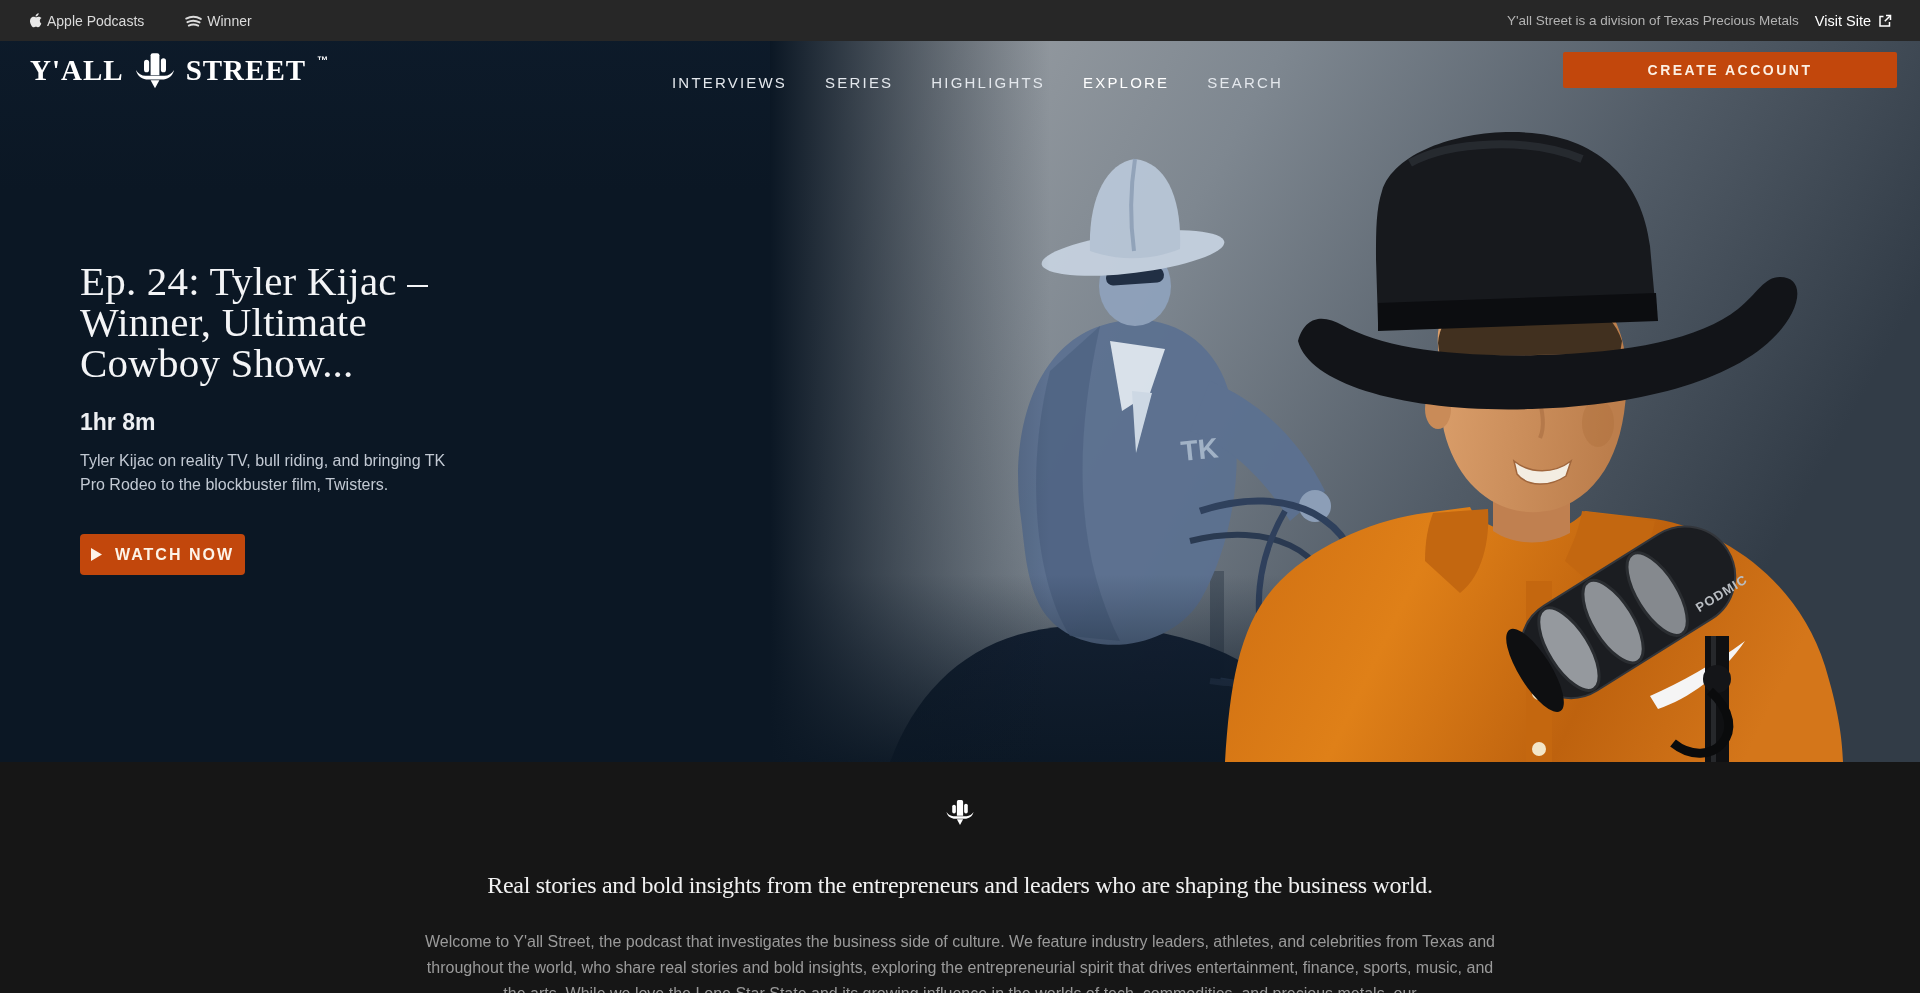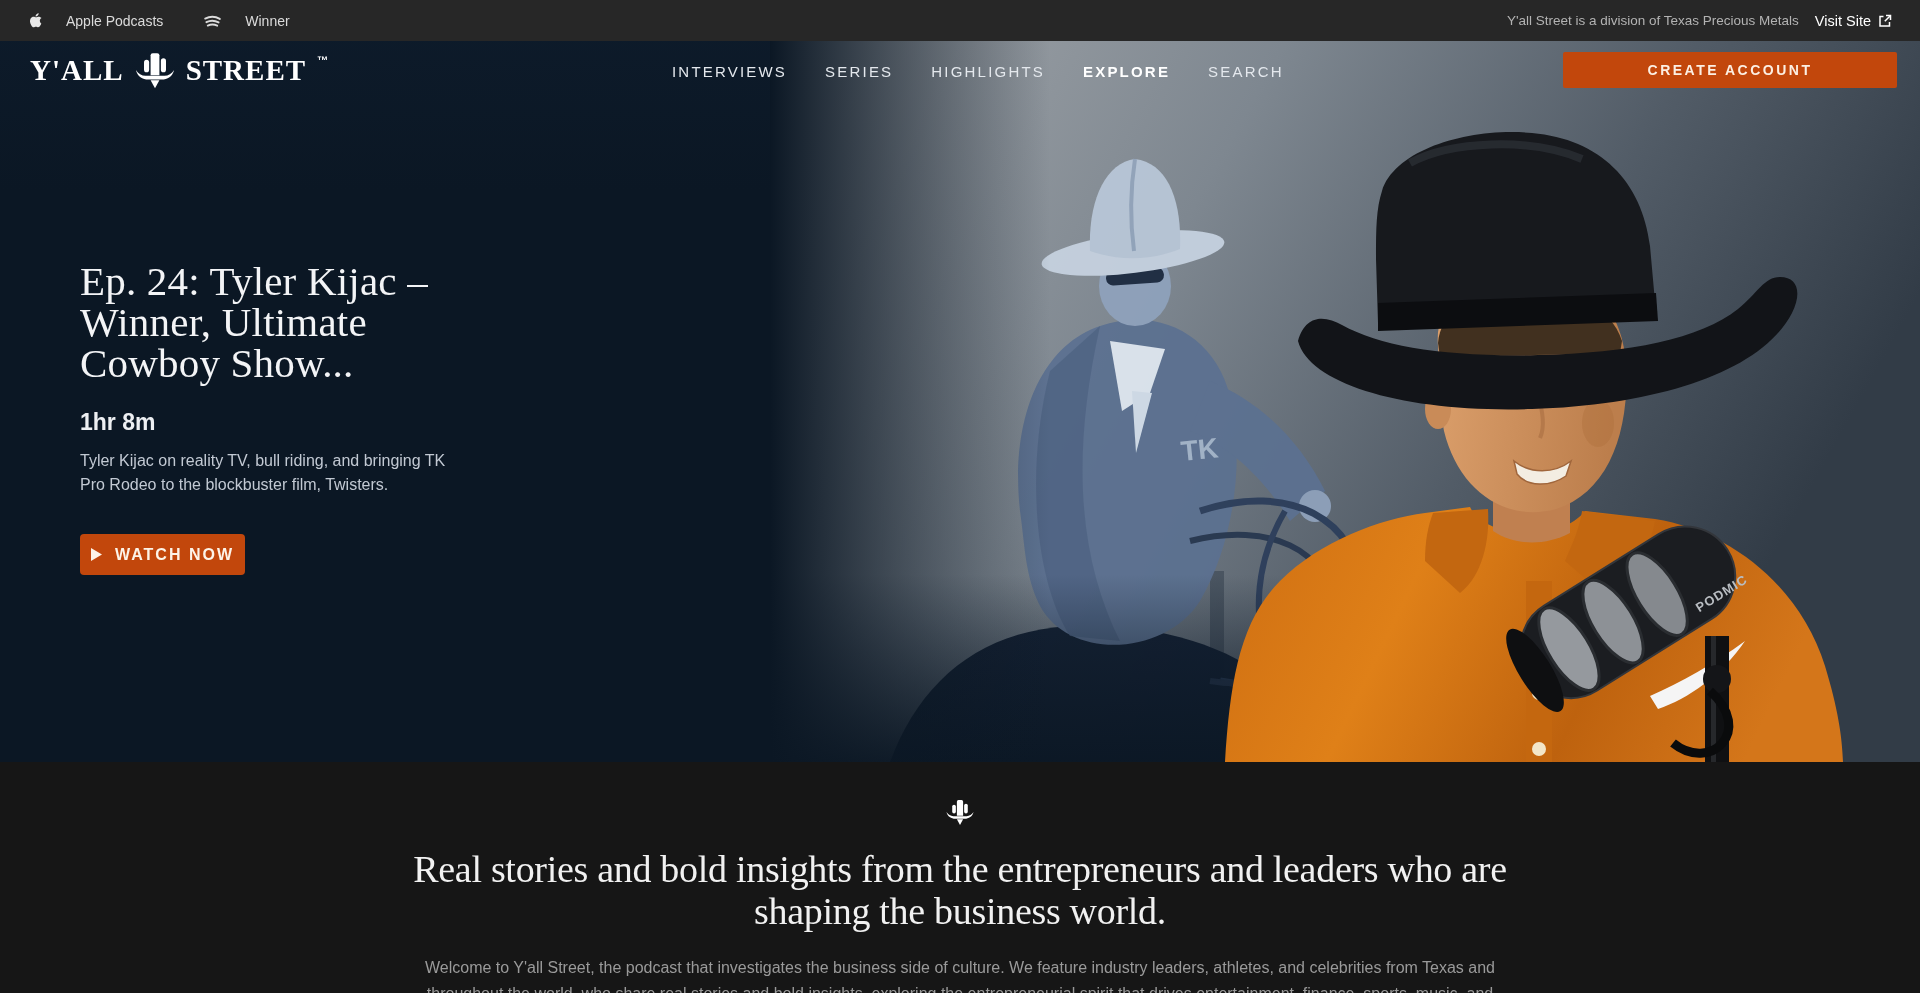--- a/index.html
+++ b/index.html
@@ -9,56 +9,56 @@
     --section:#161616;
   }
   *{margin:0;padding:0;box-sizing:border-box;}
   html,body{width:1920px;height:993px;overflow:hidden;background:var(--section);
     font-family:"Liberation Sans",sans-serif;-webkit-font-smoothing:antialiased;}
 
   
   .topbar{height:41px;background:var(--topbar);display:flex;align-items:center;
     padding:0 28px;color:#D6D6D6;}
   .topbar-left{display:flex;align-items:center;gap:40px;}
-  .topbar-link{display:flex;align-items:center;gap:23px;font-size:14px;color:#DBDBDB;cursor:pointer;}
+  .topbar-link{display:flex;align-items:center;gap:4px;font-size:14px;color:#DBDBDB;cursor:pointer;}
   .topbar-right{margin-left:auto;display:flex;align-items:center;gap:16px;}
   .division-note{font-size:13.5px;color:#B3B3B3;}
   .visit-site{display:flex;align-items:center;gap:7px;font-size:14.5px;color:#FFFFFF;cursor:pointer;}
 
   
   .hero{position:relative;height:721px;overflow:hidden;
     background:linear-gradient(180deg,#10203360 0,#0B172400 150px),var(--hero-navy);}
   .hero-art{position:absolute;top:0;right:0;width:1150px;height:721px;z-index:0;}
 
   .nav{position:absolute;top:0;left:0;right:0;height:58px;display:flex;align-items:center;
     padding:0 23px 0 30px;z-index:6;}
   .logo{display:flex;align-items:center;gap:9px;color:#FFFFFF;cursor:pointer;
     font-family:"Liberation Serif",serif;font-weight:700;font-size:29px;letter-spacing:1px;}
   .logo-tm{font-size:11px;align-self:flex-start;margin-top:4px;margin-left:2px;font-family:"Liberation Sans",sans-serif;}
-  .menu{position:absolute;left:672px;top:1px;height:58px;display:flex;align-items:center;gap:38px;}
+  .menu{position:absolute;left:672px;top:12px;height:58px;display:flex;align-items:center;gap:38px;}
   .nav-item{color:#E4E8ED;font-size:15px;letter-spacing:2.2px;font-weight:500;cursor:pointer;white-space:nowrap;}
-  .nav-item.active{color:#FFFFFF;font-weight:700;}
+  .nav-item.active{color:#FFFFFF;font-weight:400;}
   .btn-create{position:absolute;right:23px;top:11px;width:334px;height:36px;border:none;cursor:pointer;
     background:var(--accent);color:#FCEFE3;font-family:"Liberation Sans",sans-serif;
     font-size:14px;font-weight:700;letter-spacing:2.5px;border-radius:2px;}
 
   .hero-content{position:absolute;left:80px;top:220px;width:480px;z-index:5;}
   .hero-title{font-family:"Liberation Serif",serif;font-weight:400;color:#F3F4F6;
     font-size:41px;line-height:41px;letter-spacing:0.2px;}
   .hero-duration{margin-top:25px;font-size:23px;font-weight:700;color:#EDEFF2;}
   .hero-desc{margin-top:13px;width:392px;font-size:16px;line-height:24px;color:#C2C9D3;}
   .btn-watch{margin-top:37px;display:flex;align-items:center;justify-content:center;gap:13px;
     width:165px;height:41px;border:none;cursor:pointer;border-radius:4px;
     background:var(--accent);color:#FDF4E8;font-family:"Liberation Sans",sans-serif;
     font-size:16px;font-weight:700;letter-spacing:2px;}
 
   
   .intro{height:231px;background:var(--section);text-align:center;padding-top:36px;}
-  .intro-headline{margin:18px auto 0;max-width:1140px;font-family:"Liberation Serif",serif;
-    font-weight:400;font-size:38px;line-height:42px;color:#F1F1F1;letter-spacing:-0.3px;}
+  .intro-headline{margin:34px auto 0;max-width:1140px;font-family:"Liberation Serif",serif;
+    font-weight:400;font-size:24px;line-height:42px;color:#F1F1F1;letter-spacing:-0.3px;}
   .intro-paragraph{margin:23px auto 0;max-width:1085px;font-size:16px;line-height:26px;color:#9A9A9A;}
 
   .icon{display:inline-flex;align-items:center;justify-content:center;}
 </style>
 </head>
 <body>
 
 <div class="topbar">
   <div class="topbar-left">
     <div class="topbar-link">

